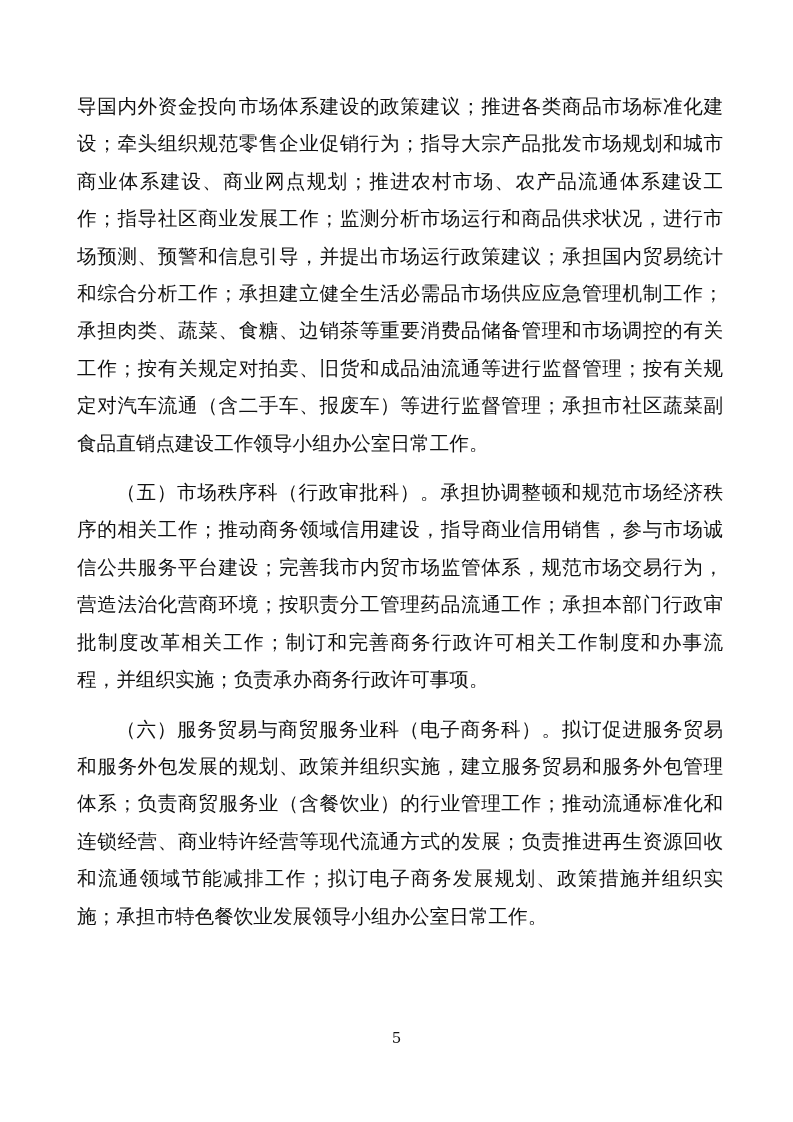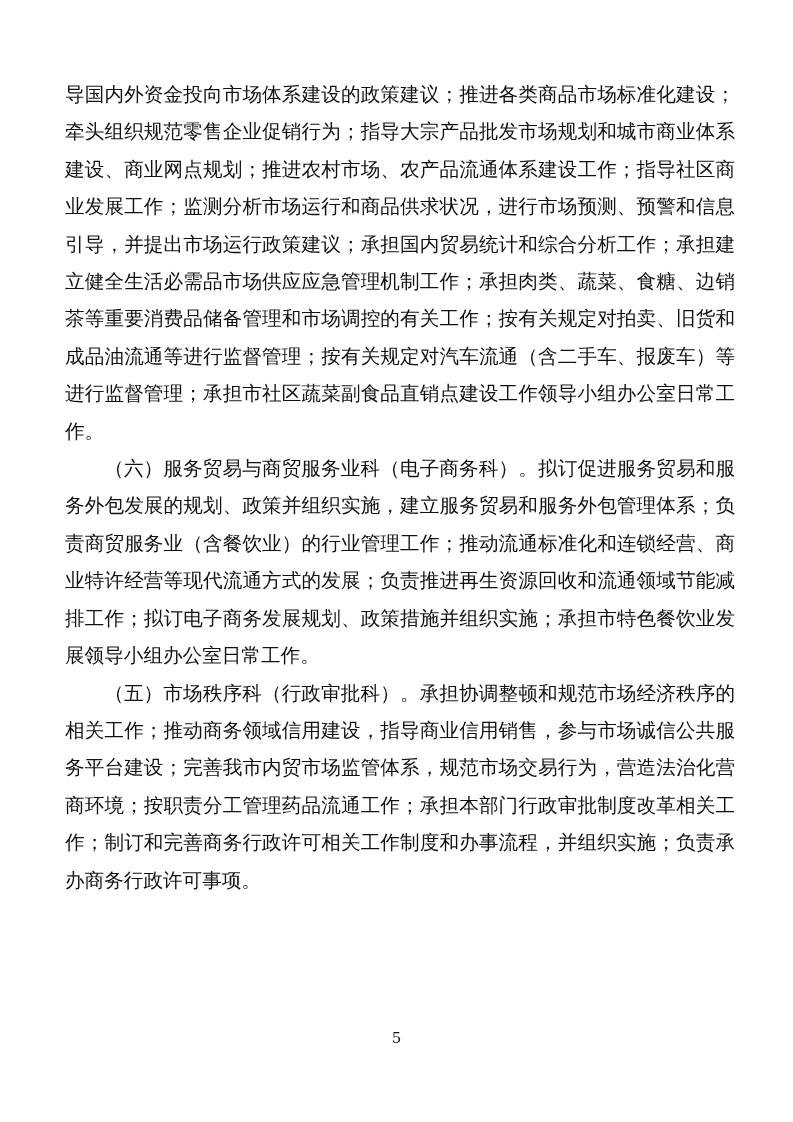--- a/index.html
+++ b/index.html
@@ -21,21 +21,21 @@
     left: 65px;
     top: 76px;
     width: 670px;
     font-size: 19.6px;
     line-height: 37.4px;
     text-align: justify;
     text-justify: inter-character;
     letter-spacing: 0;
   }
   .doc-body p {
-    margin: 0;
+    margin: 12px;
     padding: 0;
   }
   .doc-body p.indent {
     text-indent: 2em;
   }
   .page-footer {
     position: absolute;
     left: 0;
     top: 1028px;
     width: 100%;
@@ -47,21 +47,21 @@
     color: #111111;
   }
 </style>
 </head>
 <body>
 
 <div class="page">
 
   <div class="doc-body">
     <p class="para">导国内外资金投向市场体系建设的政策建议；推进各类商品市场标准化建设；牵头组织规范零售企业促销行为；指导大宗产品批发市场规划和城市商业体系建设、商业网点规划；推进农村市场、农产品流通体系建设工作；指导社区商业发展工作；监测分析市场运行和商品供求状况，进行市场预测、预警和信息引导，并提出市场运行政策建议；承担国内贸易统计和综合分析工作；承担建立健全生活必需品市场供应应急管理机制工作；承担肉类、蔬菜、食糖、边销茶等重要消费品储备管理和市场调控的有关工作；按有关规定对拍卖、旧货和成品油流通等进行监督管理；按有关规定对汽车流通（含二手车、报废车）等进行监督管理；承担市社区蔬菜副食品直销点建设工作领导小组办公室日常工作。</p>
+    <p class="para indent">（五）市场秩序科（行政审批科）。承担协调整顿和规范市场经济秩序的相关工作；推动商务领域信用建设，指导商业信用销售，参与市场诚信公共服务平台建设；完善我市内贸市场监管体系，规范市场交易行为，营造法治化营商环境；按职责分工管理药品流通工作；承担本部门行政审批制度改革相关工作；制订和完善商务行政许可相关工作制度和办事流程，并组织实施；负责承办商务行政许可事项。</p>
     <p class="para indent">（六）服务贸易与商贸服务业科（电子商务科）。拟订促进服务贸易和服务外包发展的规划、政策并组织实施，建立服务贸易和服务外包管理体系；负责商贸服务业（含餐饮业）的行业管理工作；推动流通标准化和连锁经营、商业特许经营等现代流通方式的发展；负责推进再生资源回收和流通领域节能减排工作；拟订电子商务发展规划、政策措施并组织实施；承担市特色餐饮业发展领导小组办公室日常工作。</p>
-    <p class="para indent">（五）市场秩序科（行政审批科）。承担协调整顿和规范市场经济秩序的相关工作；推动商务领域信用建设，指导商业信用销售，参与市场诚信公共服务平台建设；完善我市内贸市场监管体系，规范市场交易行为，营造法治化营商环境；按职责分工管理药品流通工作；承担本部门行政审批制度改革相关工作；制订和完善商务行政许可相关工作制度和办事流程，并组织实施；负责承办商务行政许可事项。</p>
   </div>
 
   <div class="page-footer">
     <span class="page-number">5</span>
   </div>
 
 </div>
 
 </body></html>

